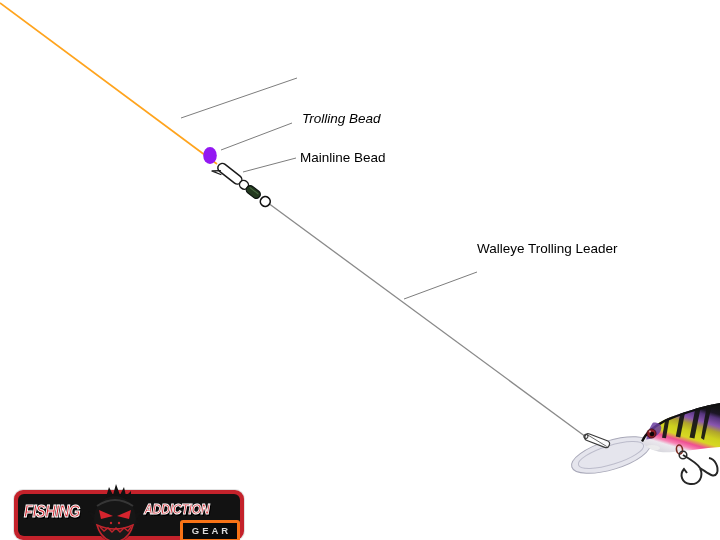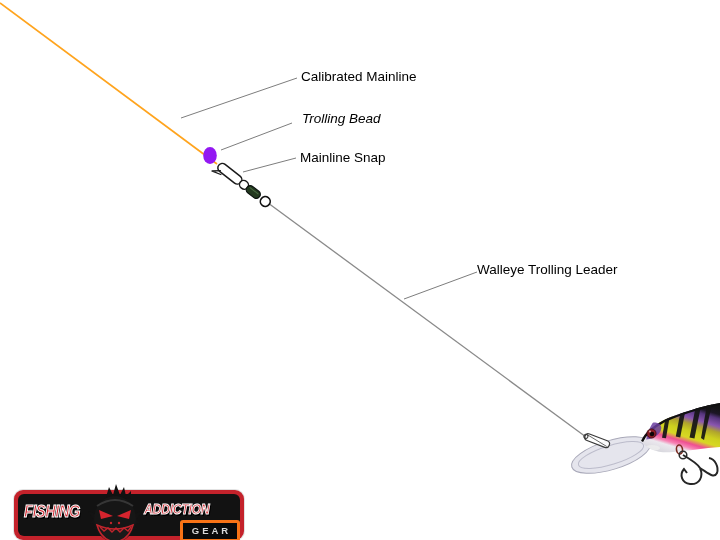--- a/index.html
+++ b/index.html
@@ -105,24 +105,23 @@
       </g>
 
       <g transform="translate(585,436) rotate(21)">
         <rect x="0" y="-3.5" width="26" height="7" rx="3.5" fill="rgba(255,255,255,0.85)" stroke="#3a3a3a" stroke-width="1.2"></rect>
         <line x1="2" y1="-2" x2="24" y2="2" stroke="#555555" stroke-width="0.8"></line>
         <circle cx="1" cy="0" r="2" fill="none" stroke="#3a3a3a" stroke-width="1.1"></circle>
       </g>
     </g>
   </svg>
 
-  <div class="callout" style="left:301px;top:69px;">Calibrated Mainline</div>
   <div class="callout" style="left:302px;top:111px;font-style:italic;">Trolling Bead</div>
-  <div class="callout" style="left:300px;top:150px;">Mainline Snap</div>
-  <div class="callout" style="left:477px;top:262px;">Walleye Trolling Leader</div>
+  <div class="callout" style="left:300px;top:150px;">Mainline Bead</div>
+  <div class="callout" style="left:477px;top:241px;">Walleye Trolling Leader</div>
 
   <div id="logo">
     <div class="banner">
       <div class="banner-inner"></div>
     </div>
     <div class="word word-left">FISHING</div>
     <div class="word word-right">ADDICTION</div>
     <div class="gear-box">GEAR</div>
     <svg class="fish" width="66" height="64" viewBox="0 0 66 64">
       <path d="M24,14 L27,4 L31,12 L34,1 L38,12 L42,4 L44,13 L49,8 L49,16 Z" fill="#111111"></path>

